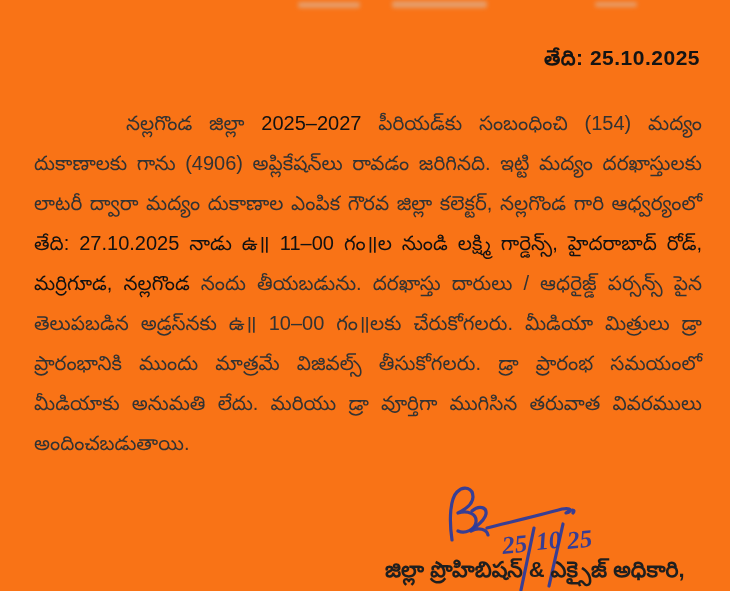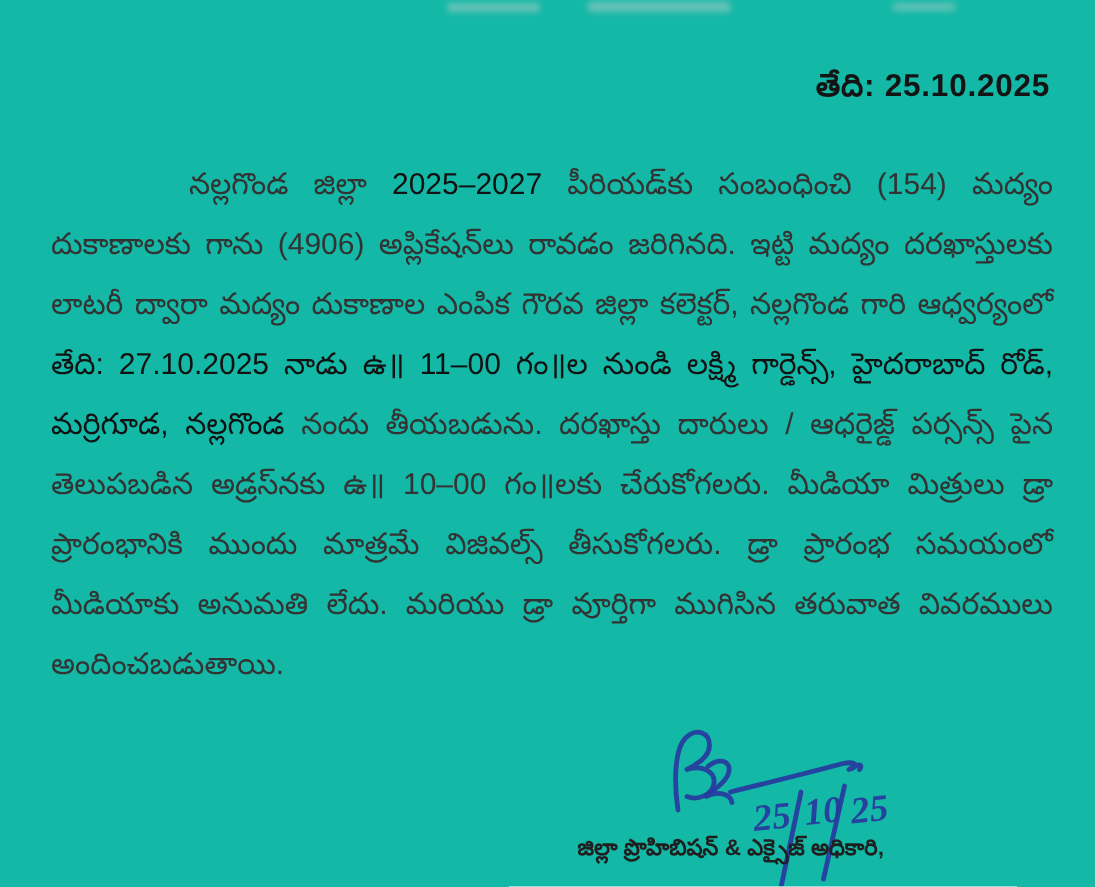--- a/index.html
+++ b/index.html
@@ -5,21 +5,21 @@
   html, body {
     margin: 0;
     padding: 0;
     background: #ffffff;
     font-family: "Liberation Sans", "DejaVu Sans", sans-serif;
   }
   .page {
     position: relative;
     width: 730px;
     height: 591px;
-    background: #14b8a6;
+    background: #f97316;
     overflow: hidden;
   }
   
   .artifact {
     position: absolute;
     background: #cfcfcf;
     opacity: 0.45;
     filter: blur(2px);
     border-radius: 2px;
   }
@@ -51,21 +51,21 @@
     word-spacing: 2px;
   }
   .b {
     font-weight: normal;
     color: #121212;
   }
   .signatory {
     position: absolute;
     left: 385px;
     top: 557px;
-    font-size: 15px;
+    font-size: 22px;
     font-weight: bold;
     color: #1f1f1f;
     white-space: nowrap;
   }
   .sig-svg {
     position: absolute;
     left: 0;
     top: 0;
     width: 730px;
     height: 591px;

